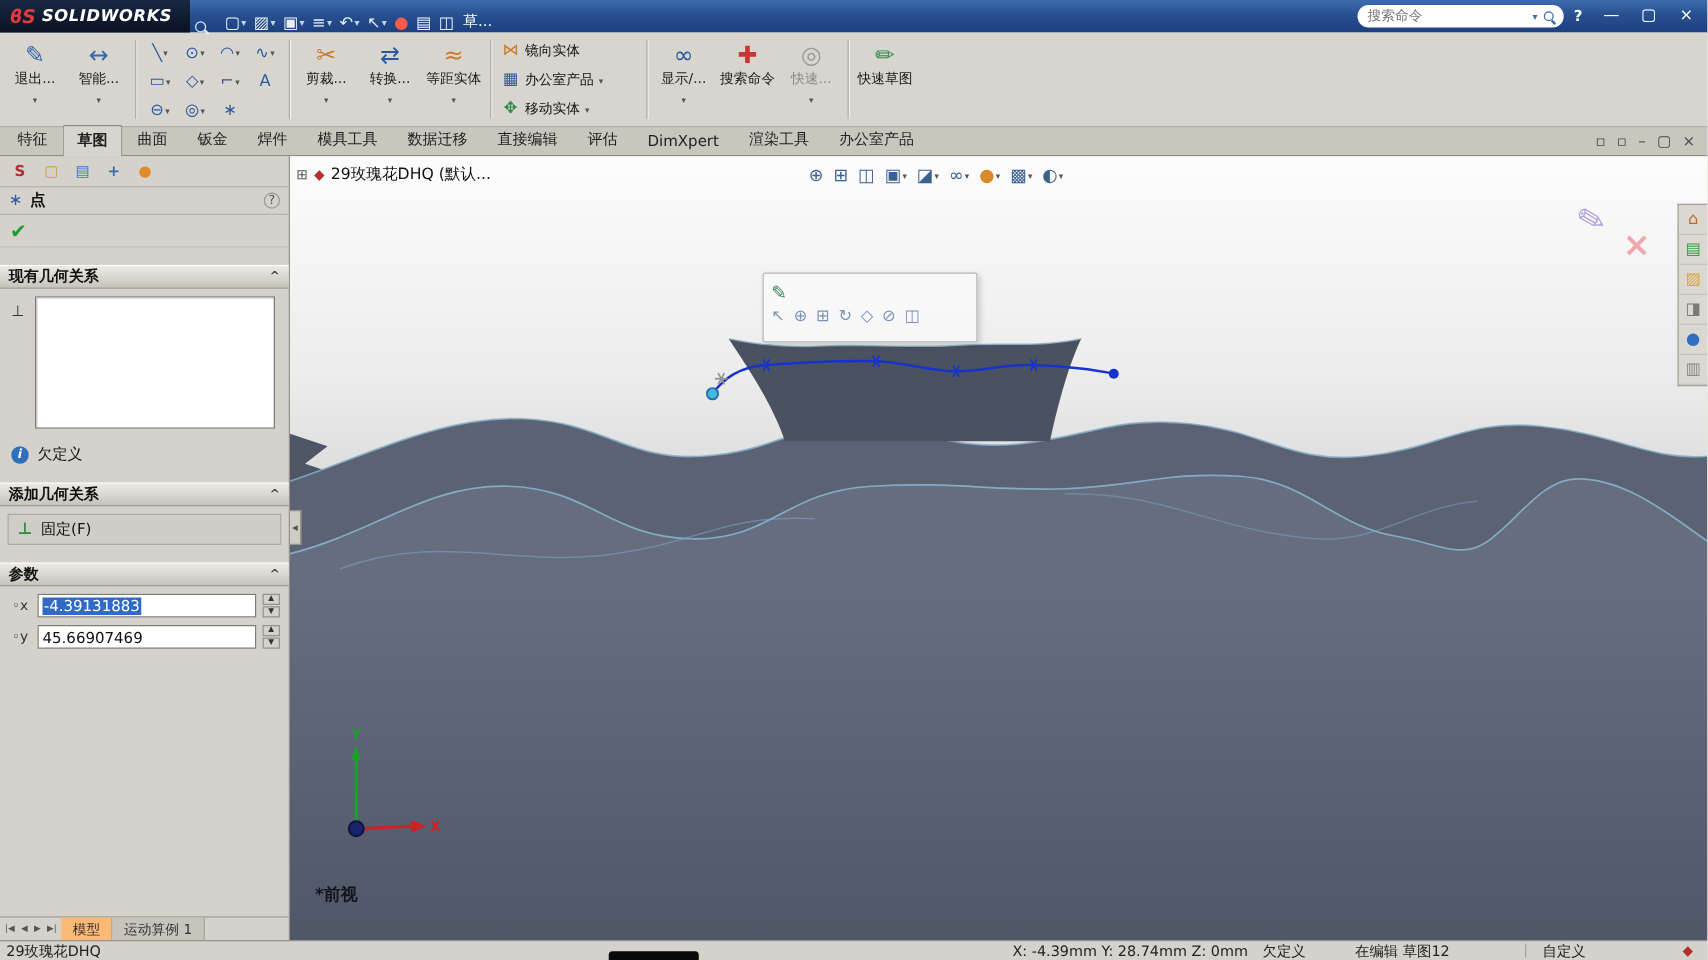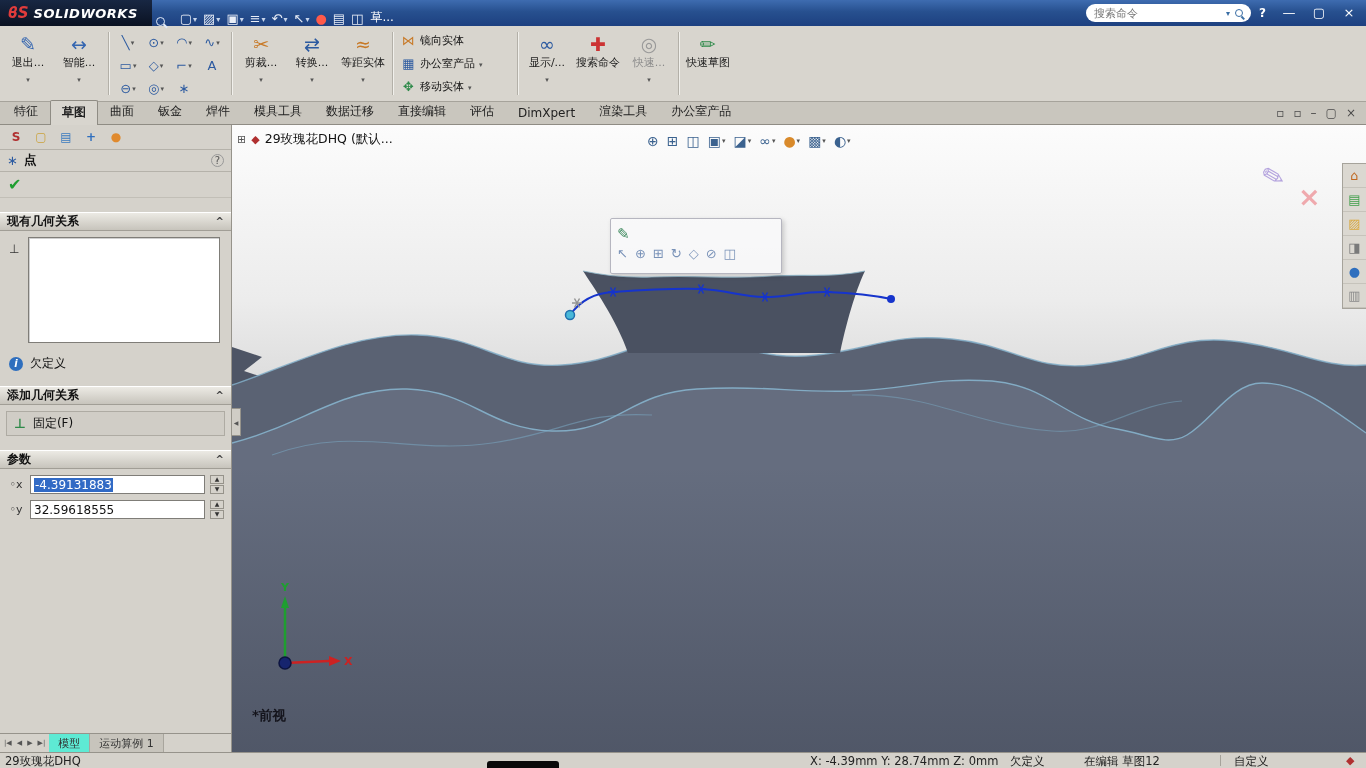--- a/index.html
+++ b/index.html
@@ -80,21 +80,21 @@
   .param-icon{width:18px;font-size:11px;color:#333;text-align:center;flex:none}
   .param-input{flex:1;height:19px;background:#fff;border:1px solid #7f7d78;display:flex;align-items:center;padding:0 3px;font-size:12px;overflow:hidden;white-space:nowrap}
   .selval{background:#316ac5;color:#fff;padding:0 1px}
   .spin{width:14px;display:flex;flex-direction:column;gap:1px;flex:none}
   .spin span{height:9px;background:#d5d2cb;border:1px solid #96938b;font-size:6px;line-height:6px;text-align:center;color:#333}
 
   .tabstrip{height:19px;background:#d5d2cb;border-top:1px solid #96938b;border-right:1px solid #96938b;display:flex;align-items:stretch}
   .nav{display:flex;align-items:center;padding:0 2px;gap:1px}
   .nav span{font-size:7px;color:#555;padding:0 2px}
   .mtab{padding:2px 9px 0;font-size:11px;border-right:1px solid #a8a59d;background:#c7c4bc;color:#333;white-space:nowrap}
-  .mtab.active{background:#5eead4}
+  .mtab.active{background:#fdba74}
 
   
   .viewport{position:relative;flex:1;height:627px;background:linear-gradient(180deg,#fcfcfc 0%,#ececec 28%,#c4c4c4 62%,#8d8d8d 100%);overflow:hidden}
   .model{position:absolute;inset:0;width:100%;height:100%}
   .ast line{stroke:#1634cc;stroke-width:1.5}
   .astg line{stroke:#909090;stroke-width:1.4}
   .tree-flyout{position:absolute;left:5px;top:6px;display:flex;align-items:center;gap:5px;font-size:12.5px;color:#111;white-space:nowrap}
   .tf-plus{color:#555;font-size:11px}
   .tf-part{color:#b03030;font-size:11px}
   .headsup{position:absolute;left:415px;top:8px;display:flex;align-items:center;gap:8px;font-size:14px;color:#3b628f}
@@ -314,21 +314,21 @@
             <span class="selval">-4.39131883</span>
           </div>
           <div class="spin">
             <span>▲</span>
             <span>▼</span>
           </div>
         </div>
         <div class="param-row">
           <span class="param-icon">◦y</span>
           <div class="param-input">
-            <span>32.59618555</span>
+            <span>45.66907469</span>
           </div>
           <div class="spin">
             <span>▲</span>
             <span>▼</span>
           </div>
         </div>
       </div>
       <div class="tabstrip">
         <div class="nav">
           <span>|◀</span>

